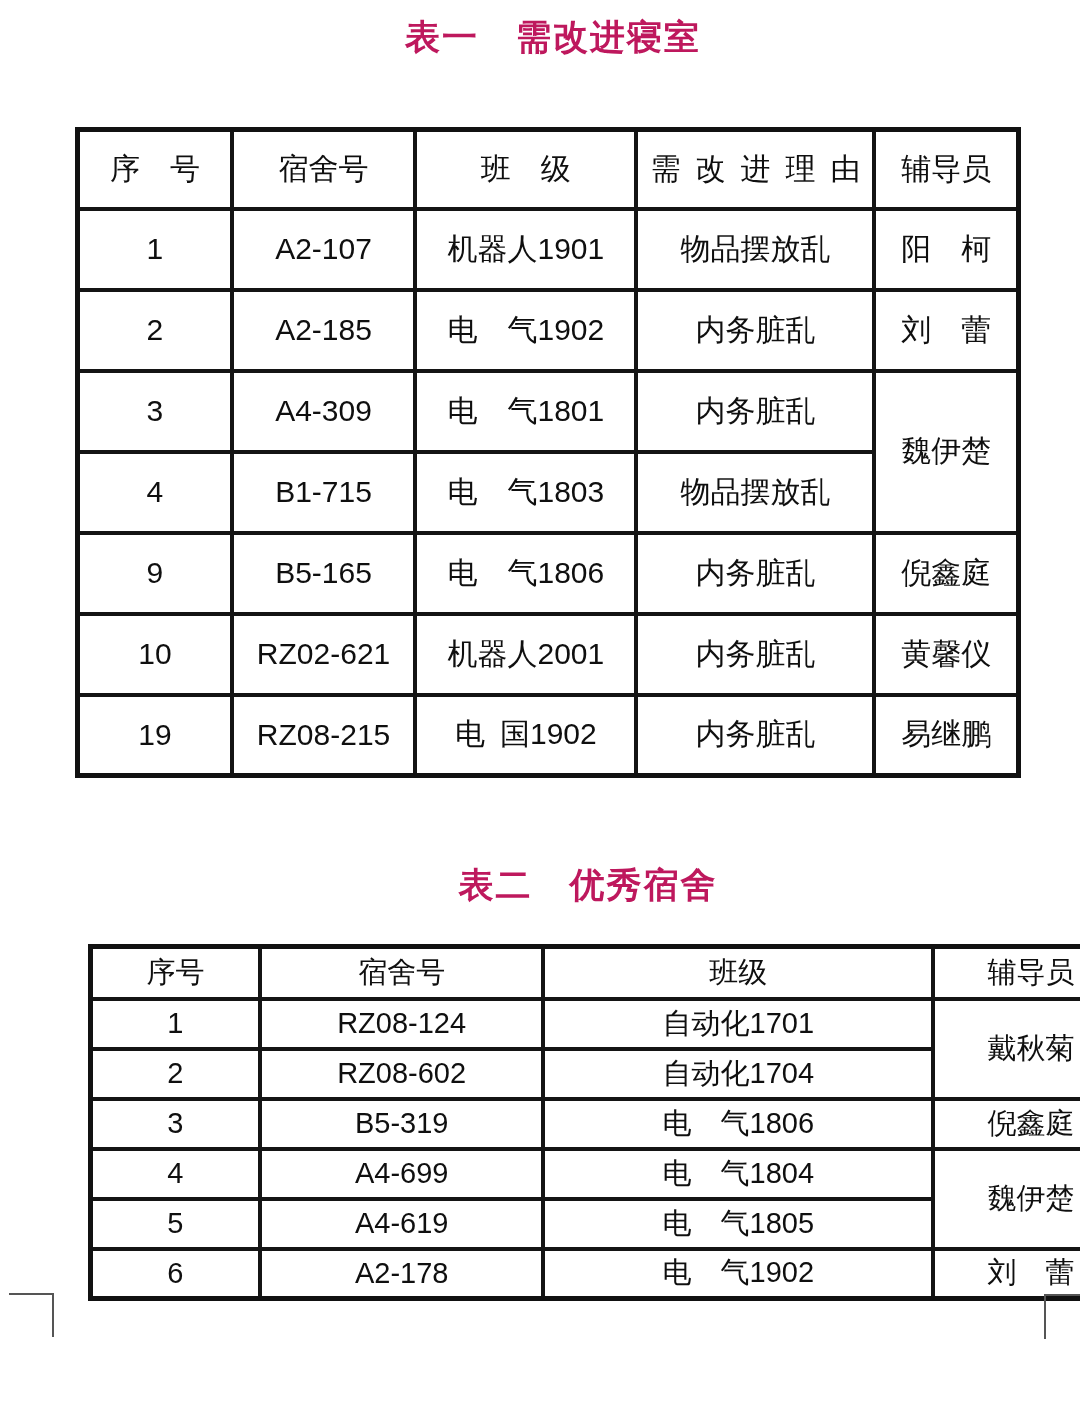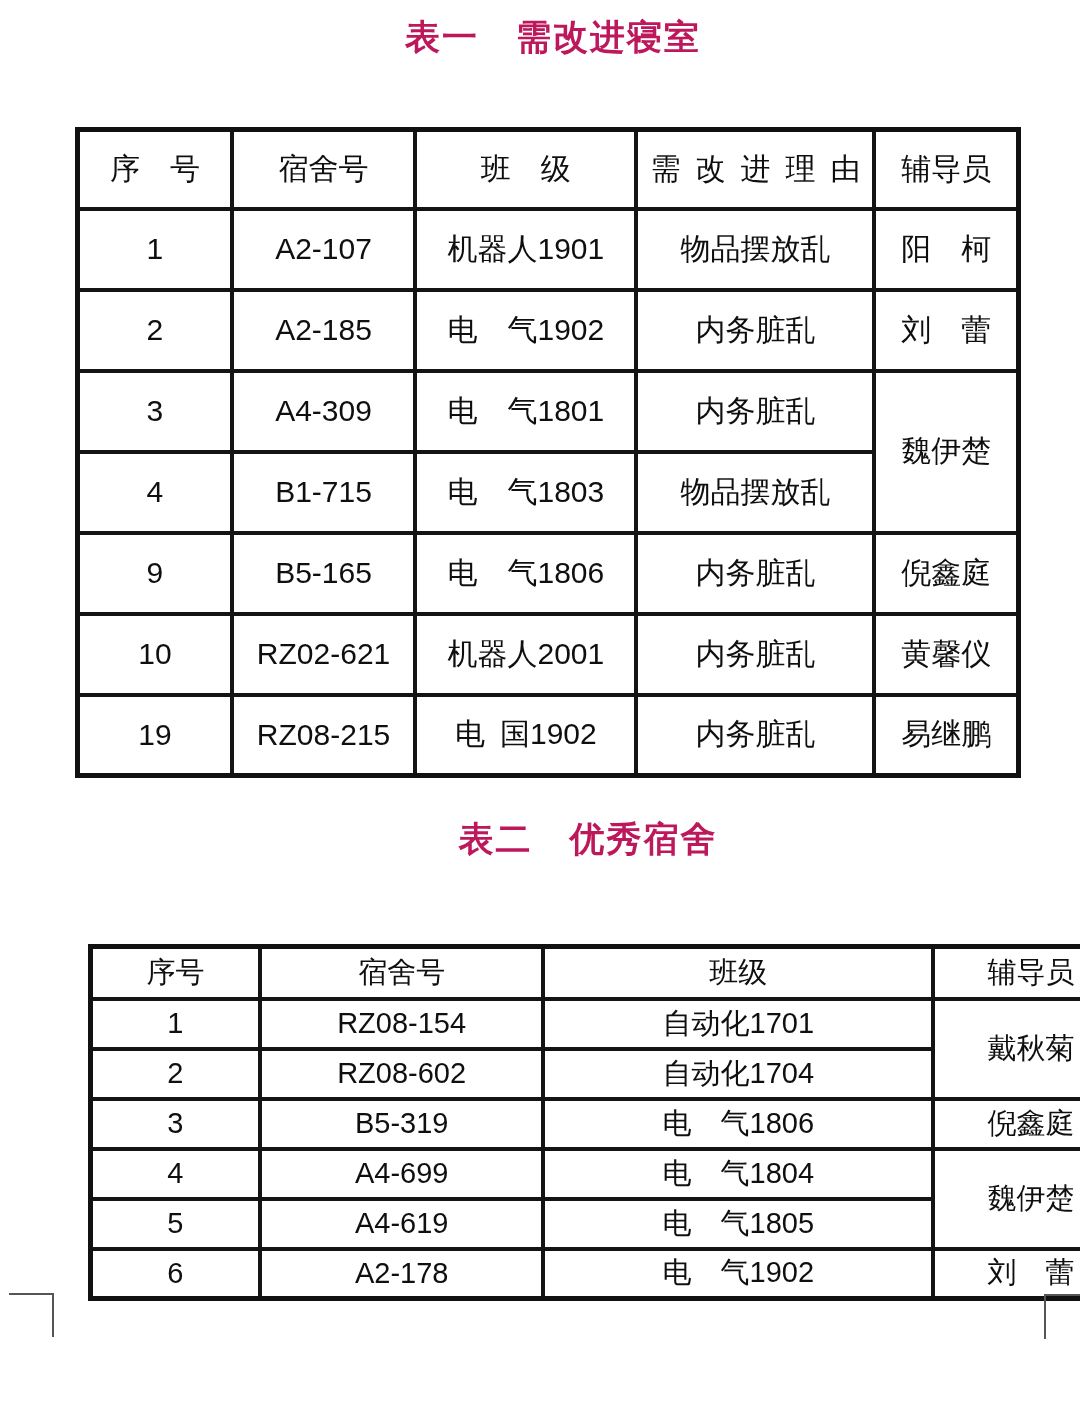--- a/index.html
+++ b/index.html
@@ -14,21 +14,21 @@
   .doc-title {
     position: absolute;
     width: 1080px;
     text-align: center;
     font-size: 35px;
     font-weight: 700;
     letter-spacing: 2px;
     color: #be185d;
   }
   #title-1 { top: 14px; padding-left: 26px; }
-  #title-2 { top: 816px; padding-left: 96px; }
+  #title-2 { top: 862px; padding-left: 96px; }
 
   table {
     position: absolute;
     border-collapse: collapse;
     table-layout: fixed;
     background: #ffffff;
   }
   td, th {
     border: 4px solid #141414;
     text-align: center;
@@ -152,21 +152,21 @@
 <table id="table-2">
   <tbody>
       <tr class="hdr">
     <th class="c0">序号</th>
     <th class="c1">宿舍号</th>
     <th class="c2">班级</th>
     <th class="c3">辅导员</th>
   </tr>
   <tr>
     <td>1</td>
-    <td>RZ08-154</td>
+    <td>RZ08-124</td>
     <td>自动化1701</td>
     <td rowspan="2">戴秋菊</td>
   </tr>
   <tr>
     <td>2</td>
     <td>RZ08-602</td>
     <td>自动化1704</td>
   </tr>
   <tr>
     <td>3</td>

